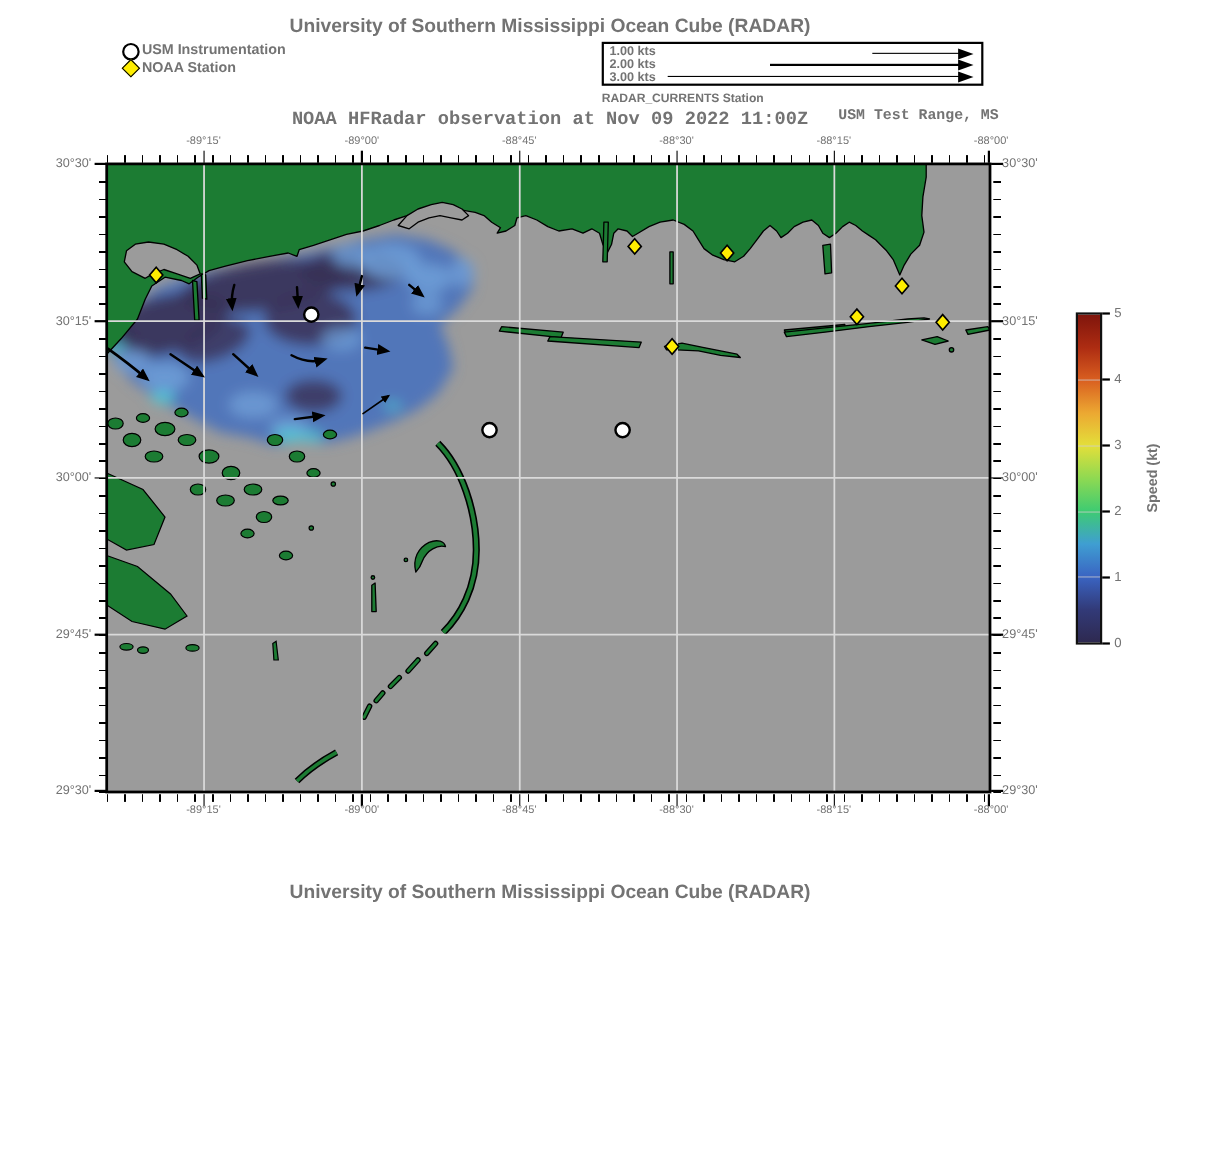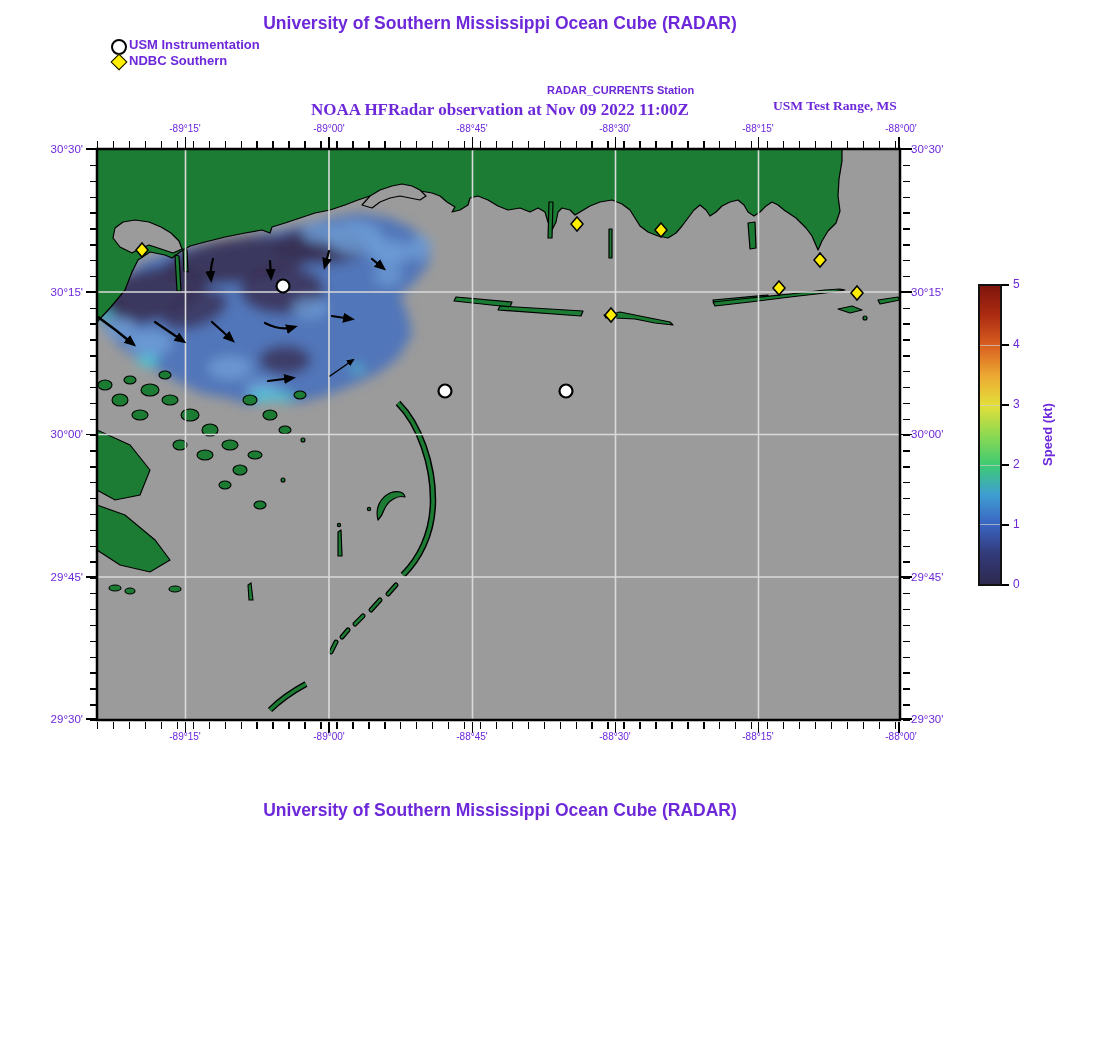--- a/index.html
+++ b/index.html
@@ -1,20 +1,20 @@
 <!DOCTYPE html>
 <html><head>
 <meta charset="utf-8">
 <style>
   html,body{margin:0;padding:0;background:#fff;}
   .page{position:relative;width:1100px;height:893px;background:#fff;overflow:hidden;
-        font-family:"Liberation Sans", sans-serif;color:#6d28d9;}
+        font-family:"Liberation Sans", sans-serif;color:#737373;}
   .abs{position:absolute;}
   .title{font-weight:bold;font-size:17.5px;text-align:center;width:1000px;left:0;}
-  .serif{font-family:Liberation Serif, serif;font-weight:bold;}
+  .serif{font-family:Liberation Mono, monospace;font-weight:bold;}
   .leg-lab{font-weight:bold;font-size:13px;line-height:14px;}
   .vbox-lab{font-weight:bold;font-size:11.5px;line-height:12px;}
   .vline{position:absolute;height:1.6px;background:#000;}
   .vhead{position:absolute;width:0;height:0;border-left:14px solid #000;
          border-top:5px solid transparent;border-bottom:5px solid transparent;}
   .xlab{position:absolute;width:64px;text-align:center;font-size:10px;}
   .ylab-l{position:absolute;width:48px;text-align:right;font-size:11.5px;}
   .ylab-r{position:absolute;width:54px;text-align:left;font-size:11.5px;}
   .tickstrip-h{position:absolute;height:7px;
       background:repeating-linear-gradient(to right,#000 0 1.4px,transparent 1.4px 15.95px);}
@@ -28,22 +28,33 @@
 </head>
 <body>
 
 <div class="page">
 
   <div class="abs title" style="top:13px;">University of Southern Mississippi Ocean Cube (RADAR)</div>
 
   <div class="abs" style="left:111px;top:39px;width:12px;height:12px;border:2.2px solid #000;border-radius:50%;background:#fff;"></div>
   <div class="abs leg-lab" style="left:129px;top:38px;">USM Instrumentation</div>
   <div class="abs" style="left:113px;top:56px;width:10px;height:10px;background:#ffee00;border:1.6px solid #000;transform:rotate(45deg);"></div>
-  <div class="abs leg-lab" style="left:129px;top:54px;">NDBC Southern</div>
-
+  <div class="abs leg-lab" style="left:129px;top:54px;">NOAA Station</div>
+
+  <div class="abs" style="left:547px;top:38px;width:343px;height:36px;border:2.5px solid #000;background:#fff;">
+    <div class="abs vbox-lab" style="left:5px;top:1px;">1.00 kts</div>
+    <div class="abs vbox-lab" style="left:5px;top:13px;">2.00 kts</div>
+    <div class="abs vbox-lab" style="left:5px;top:25px;">3.00 kts</div>
+    <div class="vline" style="left:244px;top:7.7px;width:82px;"></div>
+    <div class="vline" style="left:151px;top:18.2px;width:175px;"></div>
+    <div class="vline" style="left:58px;top:28.7px;width:268px;"></div>
+    <div class="vhead" style="left:322px;top:3.5px;"></div>
+    <div class="vhead" style="left:322px;top:14px;"></div>
+    <div class="vhead" style="left:322px;top:24.5px;"></div>
+  </div>
   <div class="abs" style="left:547px;top:84px;font-weight:bold;font-size:11px;">RADAR_CURRENTS Station</div>
 
   <div class="abs serif" style="left:200px;top:100px;width:600px;text-align:center;font-size:17px;">NOAA HFRadar observation at Nov 09 2022 11:00Z</div>
   <div class="abs serif" style="left:700px;top:98px;width:270px;text-align:center;font-size:13.5px;">USM Test Range, MS</div>
 
   <div class="tickstrip-h" style="left:97px;top:141px;width:804px;"></div>
   <div class="tickstrip-h" style="left:97px;top:722px;width:804px;"></div>
   <div class="tickstrip-v" style="left:90px;top:149px;height:572px;"></div>
   <div class="tickstrip-v" style="left:903px;top:149px;height:572px;"></div>
 

